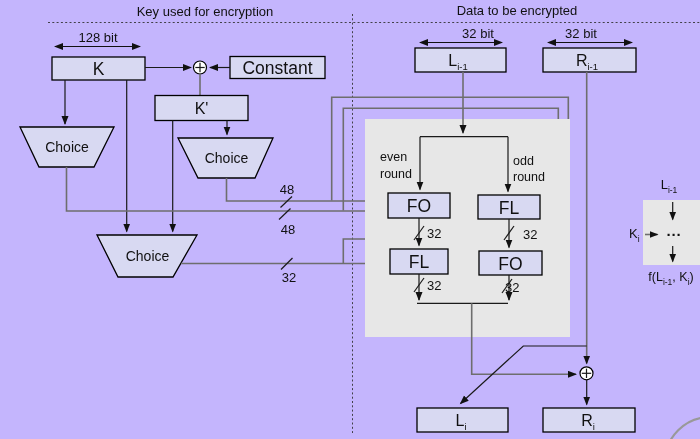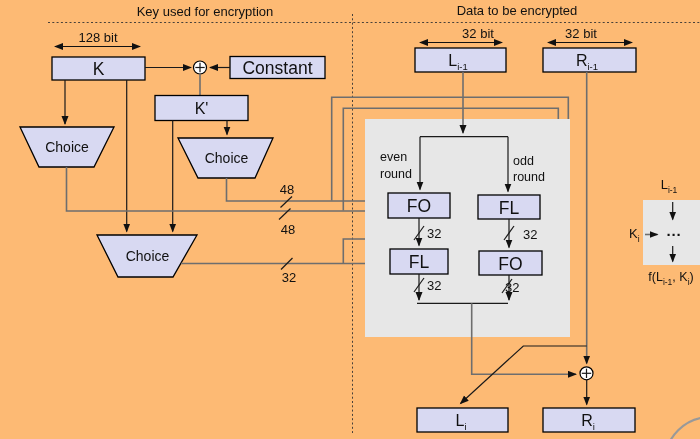--- a/index.html
+++ b/index.html
@@ -1,16 +1,16 @@
 <!DOCTYPE html>
 <html><head>
 <meta charset="utf-8">
 <style>
   html,body{margin:0;padding:0;background:#ffffff;}
-  .stage{position:relative;width:700px;height:439px;background:#fdba74;overflow:hidden;
+  .stage{position:relative;width:700px;height:439px;background:#c4b5fd;overflow:hidden;
          font-family:"Liberation Sans","DejaVu Sans",sans-serif;}
   svg text{fill:#111;font-family:"Liberation Sans","DejaVu Sans",sans-serif;}
   .box{fill:#d8d9f2;stroke:#000;stroke-width:1.3;}
   .panel{fill:#e7e7e7;stroke:none;}
   .lg{stroke:#6e6e6e;stroke-width:1.6;fill:none;}
   .lb{stroke:#1a1a1a;stroke-width:1.2;fill:none;}
   .dash{stroke:#333;stroke-width:0.9;stroke-dasharray:2 2.3;fill:none;}
   .slash{stroke:#1a1a1a;stroke-width:1.2;}
   .dbl{stroke:#111;stroke-width:1.1;}
   .t13{font-size:13px;}

